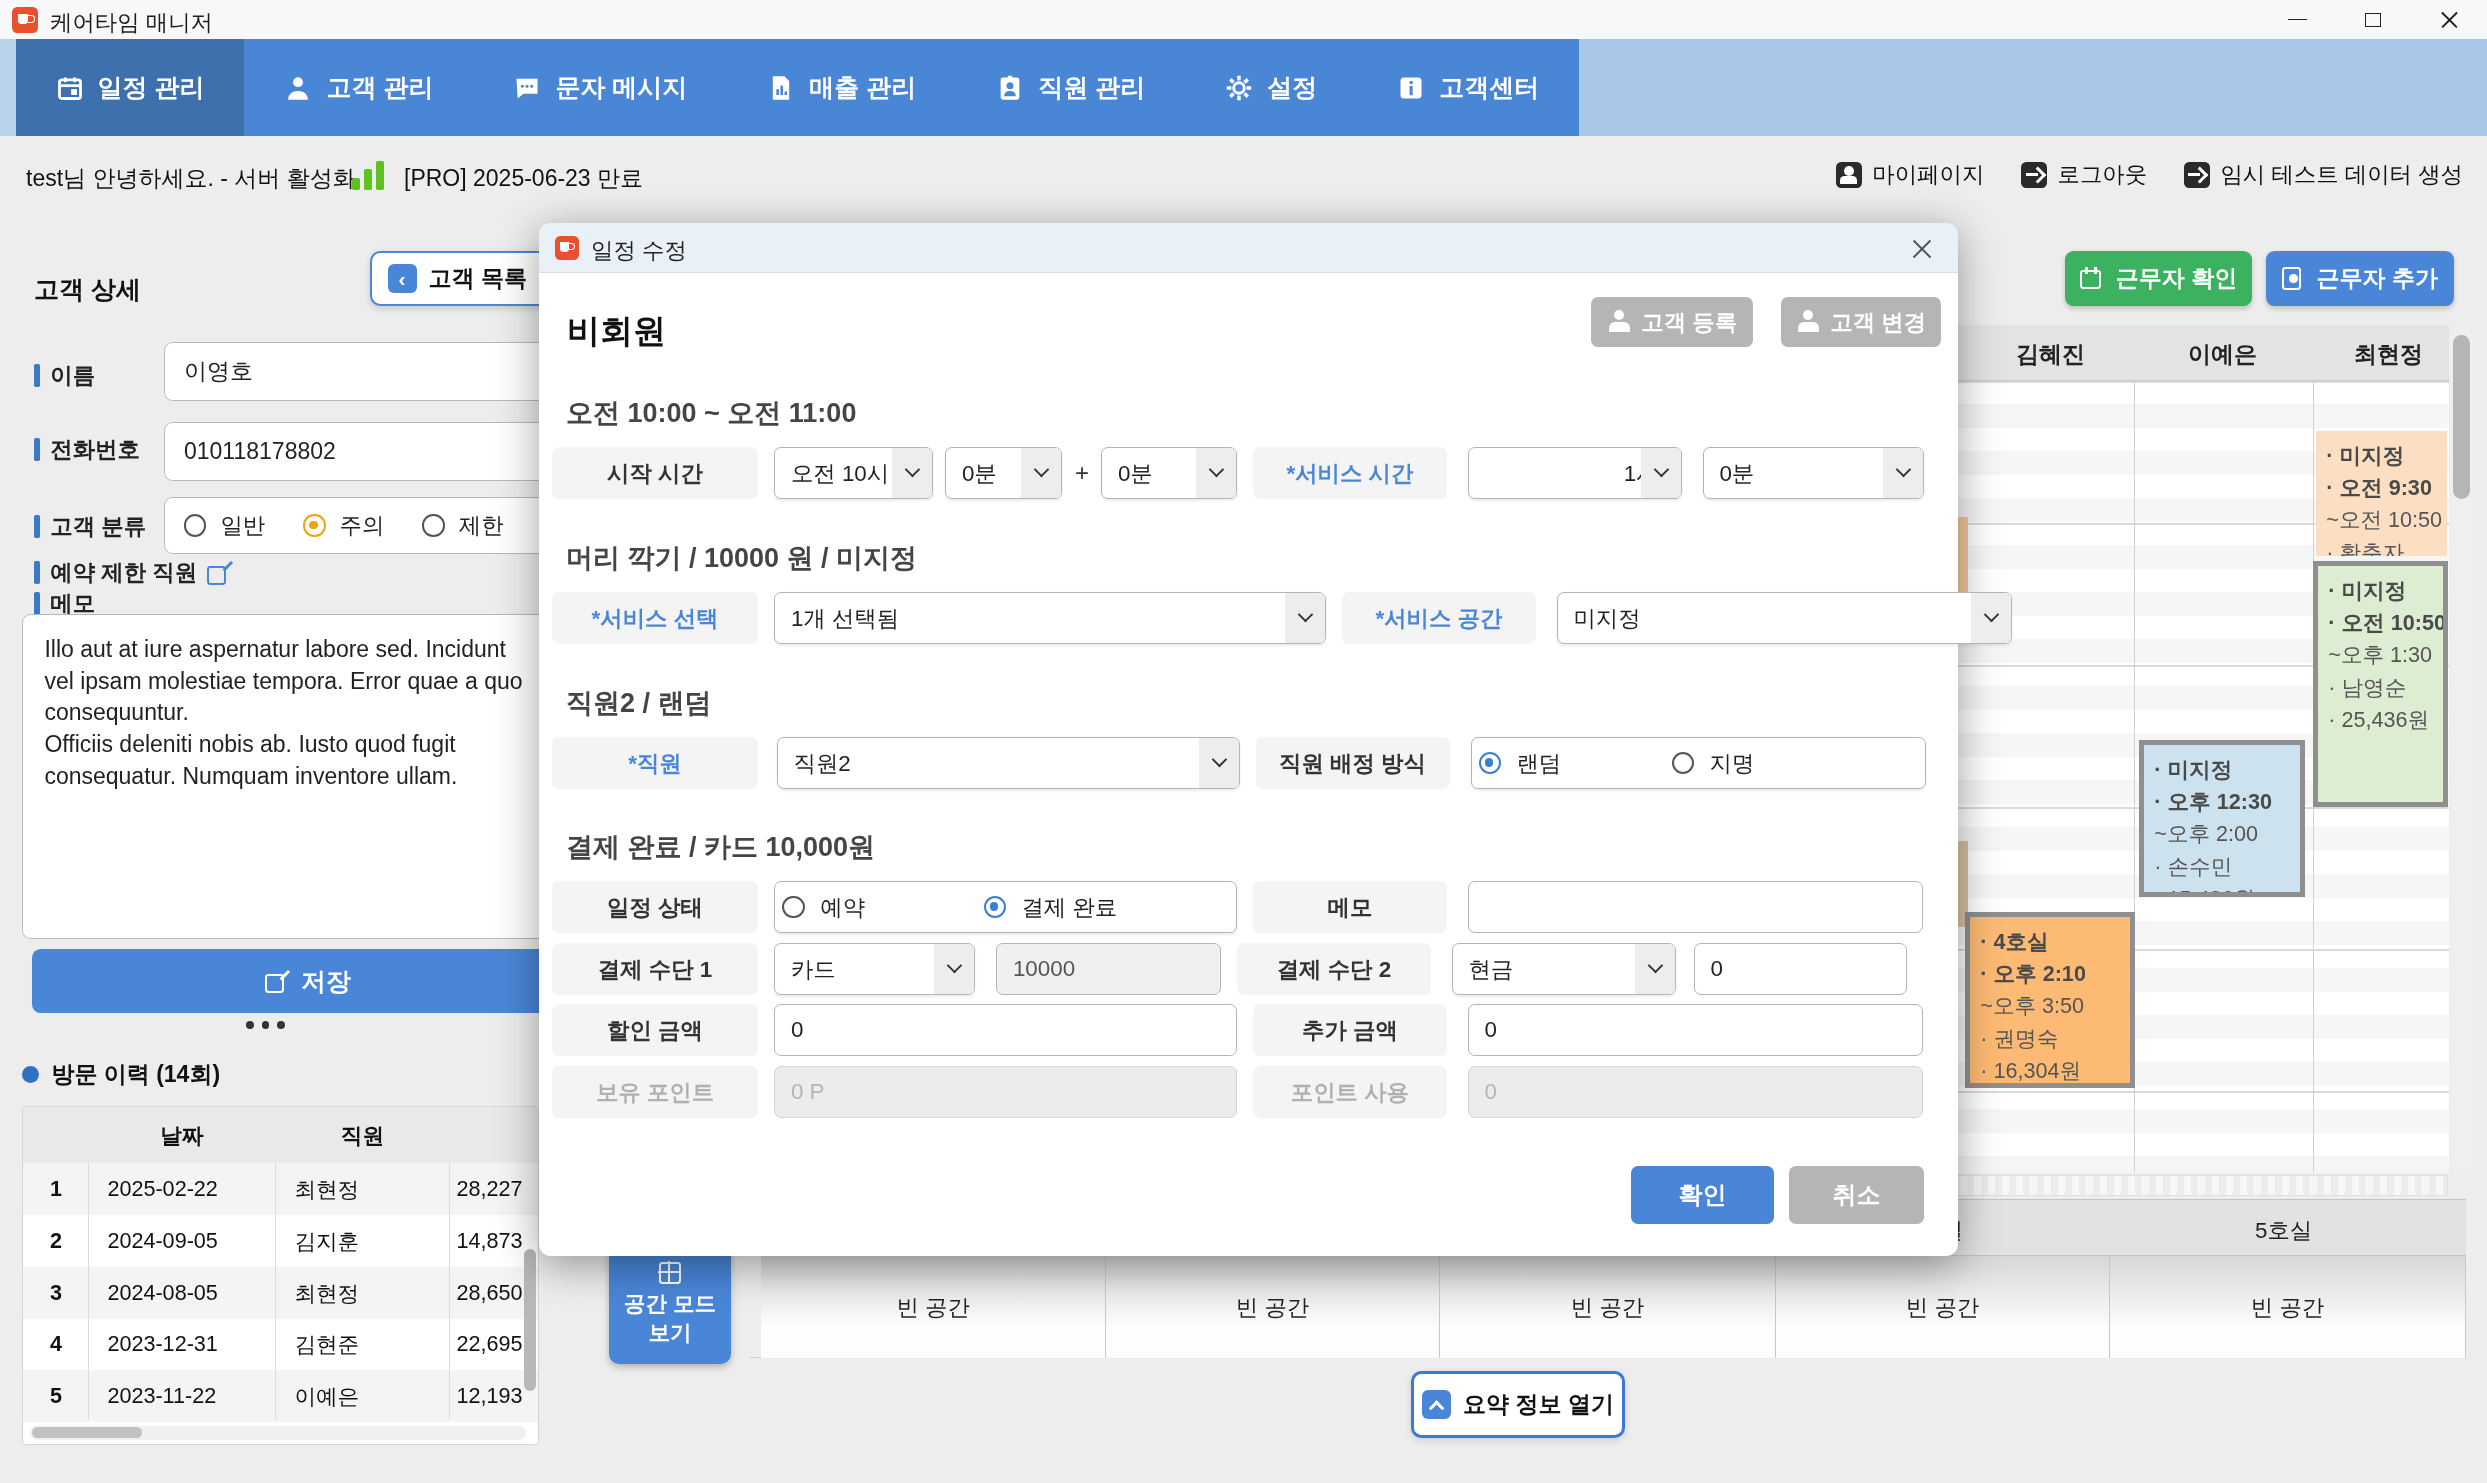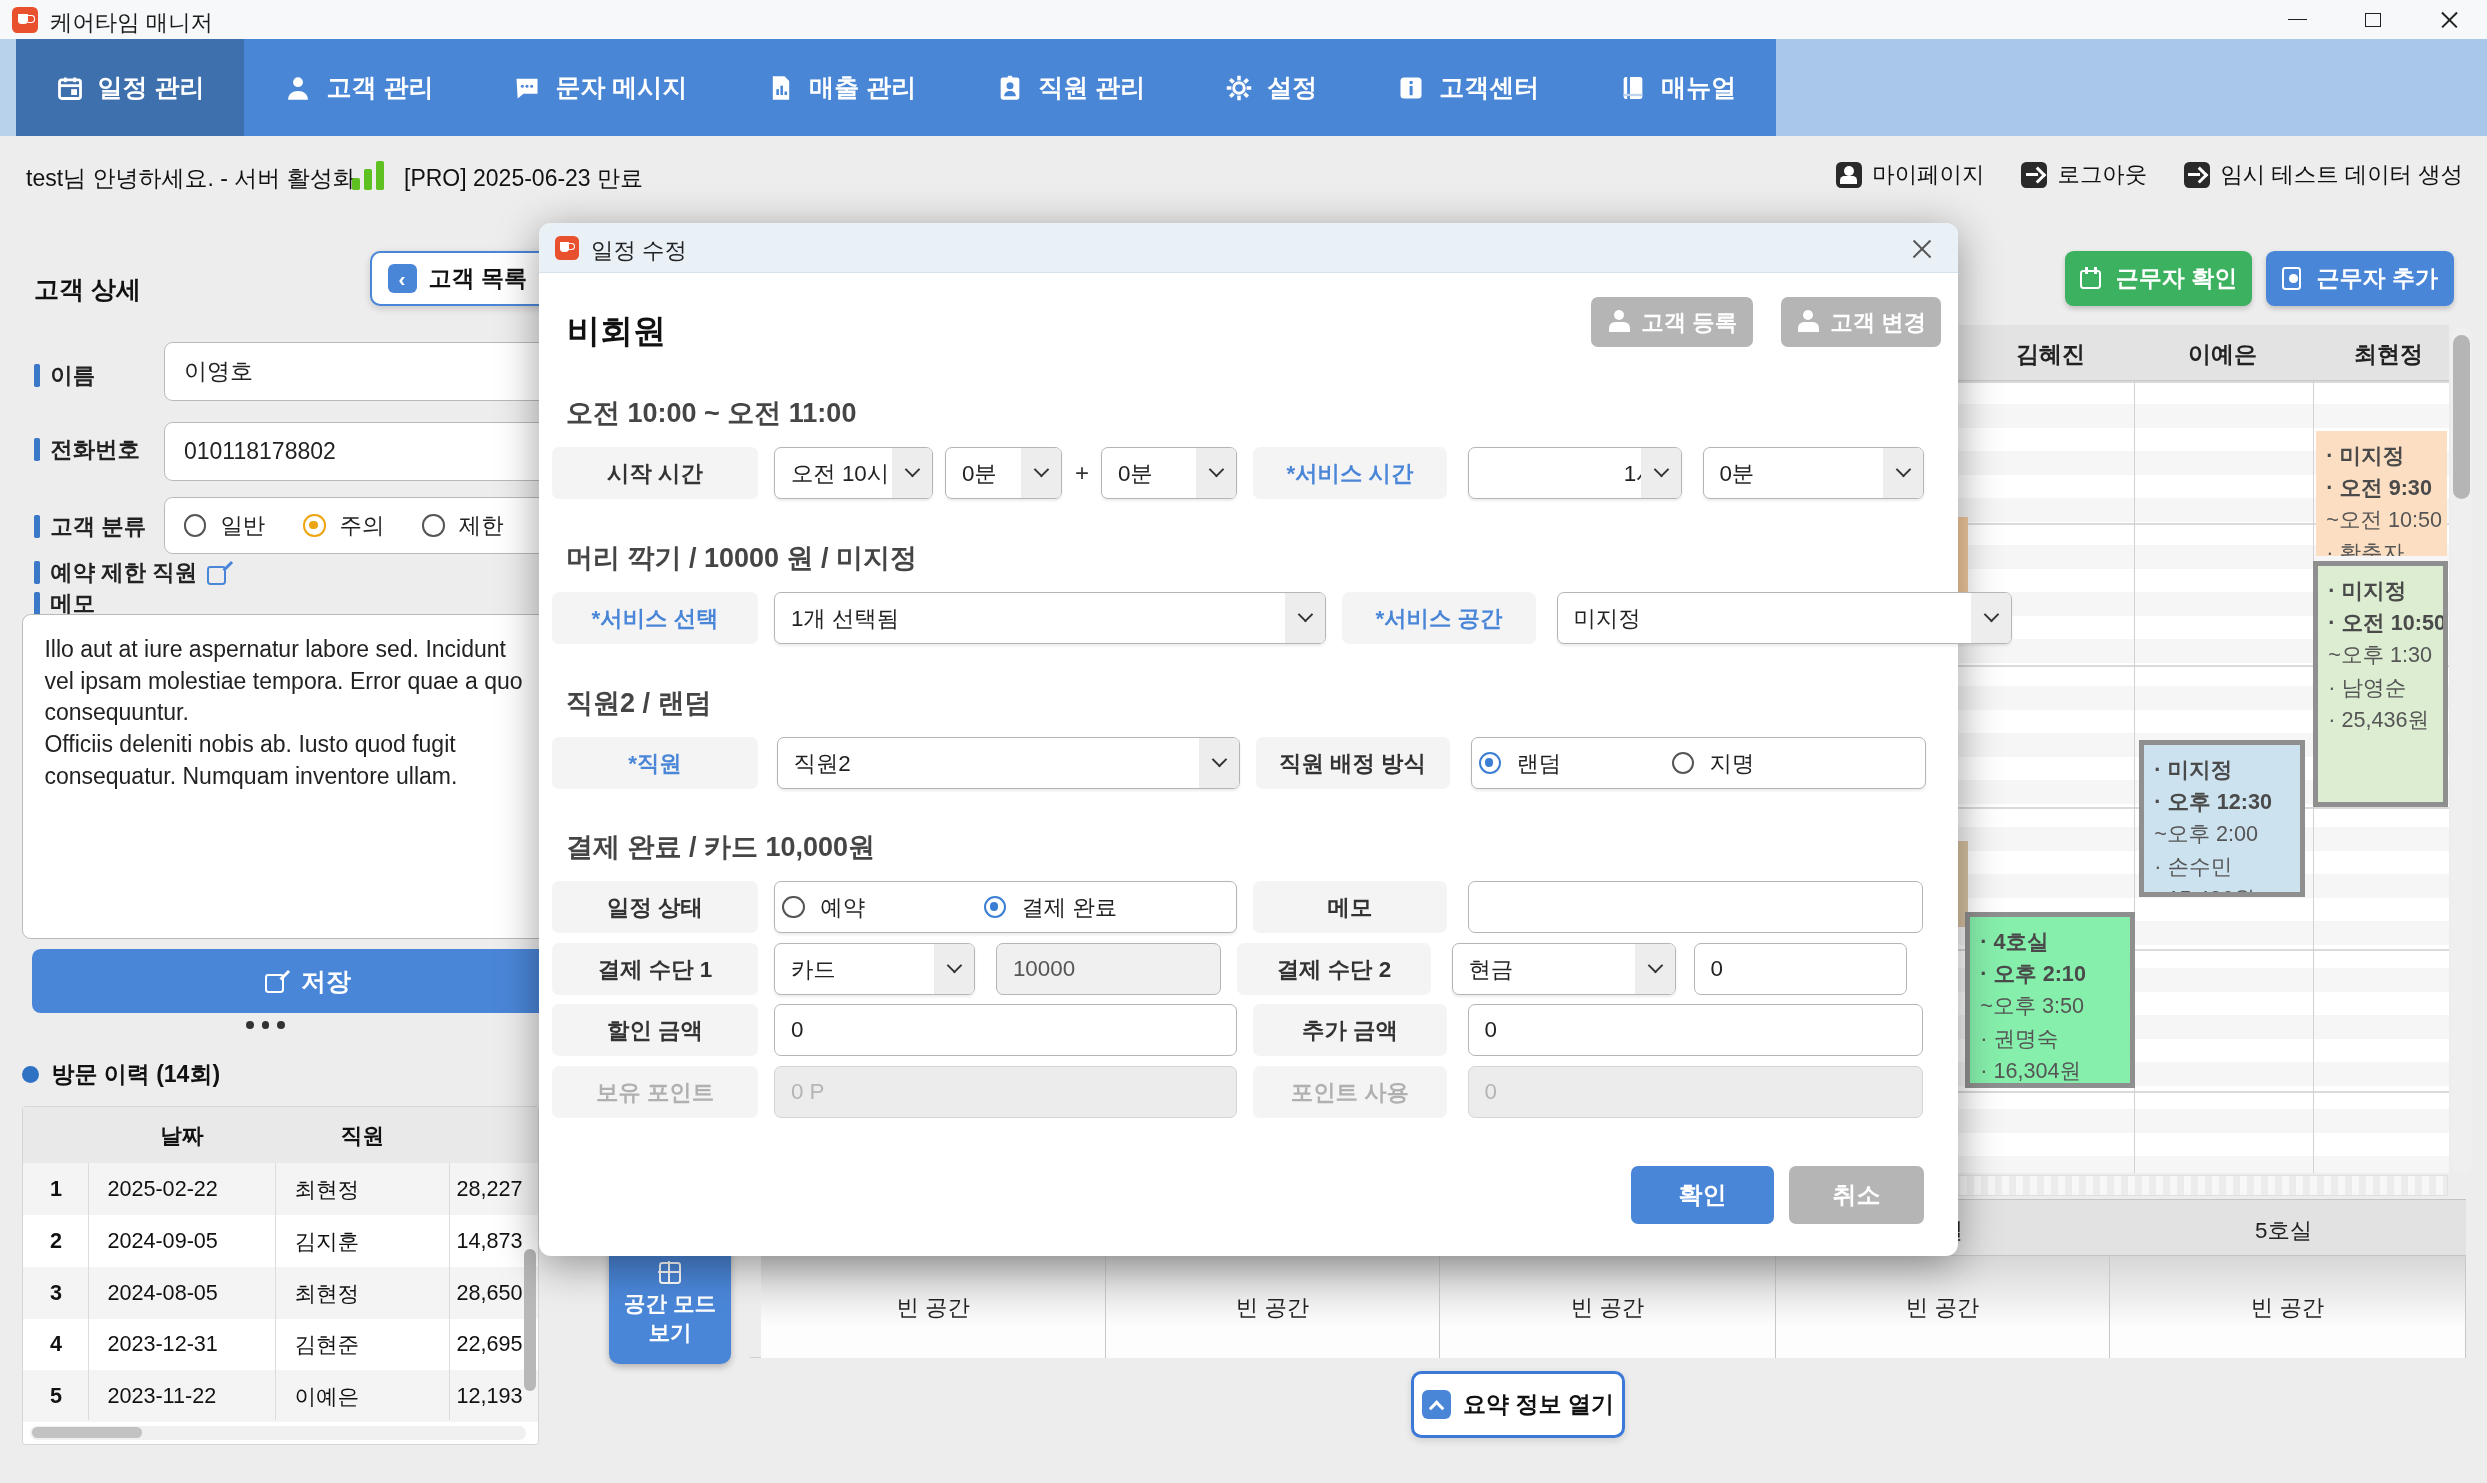--- a/index.html
+++ b/index.html
@@ -226,28 +226,20 @@
     <span>설정</span>
   </div>
   <div class="nav-item">
     <svg class="nico" viewBox="0 0 24 24">
         <rect x="3" y="3" width="18" height="18" rx="3" fill="#fff"></rect>
         <rect x="10.8" y="6" width="2.6" height="2.6" fill="#4a86d6"></rect>
         <rect x="10.8" y="10.2" width="2.6" height="8" fill="#4a86d6"></rect>
       </svg>
     <span>고객센터</span>
   </div>
-  <div class="nav-item">
-    <svg class="nico" viewBox="0 0 24 24">
-        <rect x="4" y="2.5" width="16" height="19" rx="2" fill="#fff"></rect>
-        <rect x="7" y="2.5" width="2.4" height="19" fill="#4a86d6"></rect>
-        <rect x="4" y="17" width="16" height="2" fill="#bcd4ef"></rect>
-      </svg>
-    <span>매뉴얼</span>
-  </div>
   <div class="fill"></div>
 </nav>
 
 <div id="statusbar">
   <span class="greet">test님 안녕하세요. - 서버 활성화</span>
   <span class="signal">
       <i style="height:12px;"></i>
       <i style="height:21px;"></i>
       <i style="height:29px;"></i>
     </span>
@@ -417,21 +409,21 @@
     <div>· 남영순</div>
     <div>· 25,436원</div>
 </div>
 <div class="card bordered" style="left:2139px; top:740px; width:166px; height:157px; background:#cde2ef;">
   <div>· 미지정</div>
     <div>· 오후 12:30</div>
     <div>~오후 2:00</div>
     <div>· 손수민</div>
     <div>· 15,436원</div>
 </div>
-<div class="card bordered" style="left:1965px; top:912px; width:170px; height:176px; background:#86efac;">
+<div class="card bordered" style="left:1965px; top:912px; width:170px; height:176px; background:#fdba74;">
   <div>· 4호실</div>
     <div>· 오후 2:10</div>
     <div>~오후 3:50</div>
     <div>· 권명숙</div>
     <div>· 16,304원</div>
 </div>
 
 <div id="hscroll-strip"></div>
 
 <div id="room-head">

